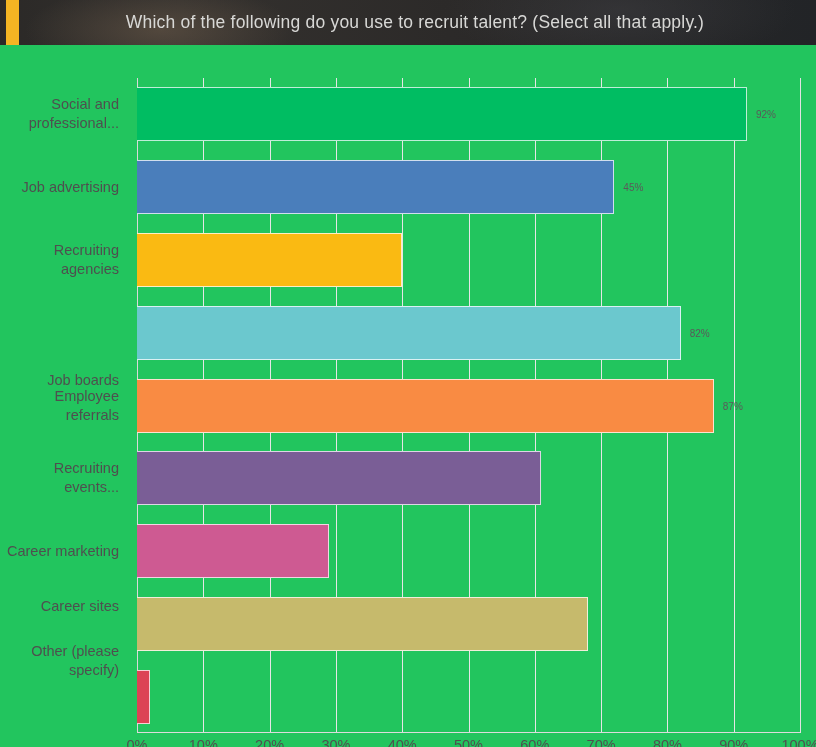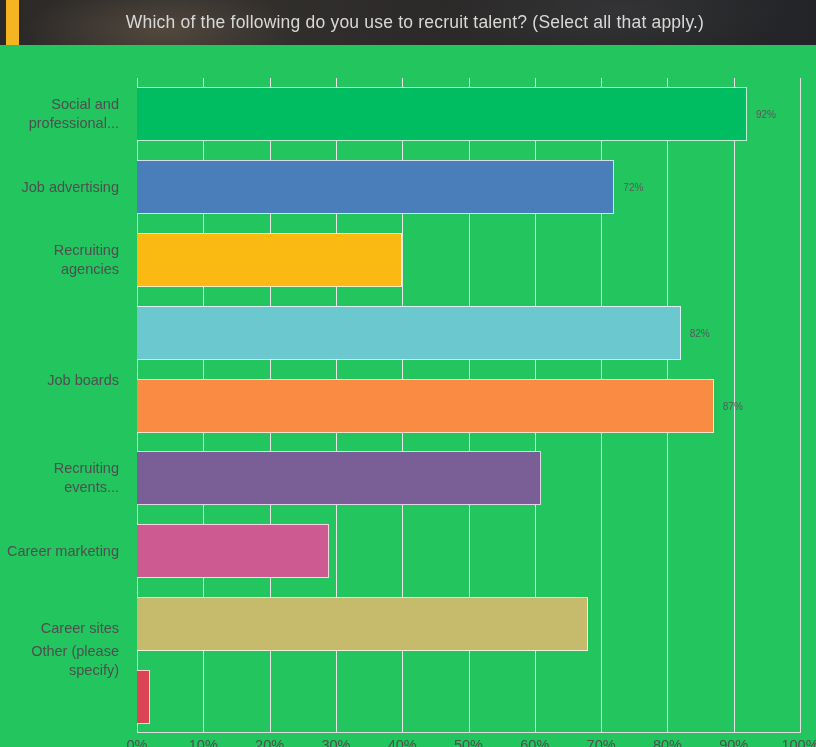--- a/index.html
+++ b/index.html
@@ -166,24 +166,26 @@
 
   <div class="chart">
 
     <div class="ylabels">
         <div class="ylabel" style="top: 17.3889px; padding-right: 9px;">Social and
 professional...</div>
         <div class="ylabel" style="top: 99.6667px; padding-right: 9px;">Job advertising</div>
         <div class="ylabel" style="top: 162.944px; padding-right: 9px;">Recruiting
 agencies</div>
         <div class="ylabel" style="top: 245.222px; padding-right: 9px; margin-top: 48px;">Job boards</div>
+        <div class="ylabel" style="top: 308.5px; padding-right: 9px;">Employee
+referrals</div>
         <div class="ylabel" style="top: 381.278px; padding-right: 9px;">Recruiting
 events...</div>
         <div class="ylabel" style="top: 463.556px; padding-right: 9px;">Career marketing</div>
-        <div class="ylabel" style="top: 541px; padding-right: 9px;">Career sites</div>
+        <div class="ylabel" style="top: 519px; padding-right: 9px;">Career sites</div>
         <div class="ylabel" style="top: 564px; padding-right: 9px;">Other (please
 specify)</div>
       </div>
 
     <div class="plot">
       <div class="gridlines">
           <div class="gridline axis-left" style="left: 0px;"></div>
           <div class="gridline" style="left: 66.3px;"></div>
           <div class="gridline" style="left: 132.6px;"></div>
           <div class="gridline" style="left: 198.9px;"></div>
@@ -196,21 +198,21 @@
           <div class="gridline axis-right" style="left: 663px;"></div>
         </div>
       <div class="axis-bottom"></div>
       <div class="bars">
           <div class="bar-row" style="top: 9.38889px; height: 54px;">
             <div class="bar" style="width: 609.96px; background: rgb(0, 189, 98);"></div>
             <div class="bar-value" style="left: 618.96px;">92%</div>
           </div>
           <div class="bar-row" style="top: 82.1667px; height: 54px;">
             <div class="bar" style="width: 477.36px; background: rgb(74, 126, 187);"></div>
-            <div class="bar-value" style="left: 486.36px;">72%</div>
+            <div class="bar-value" style="left: 486.36px;">45%</div>
           </div>
           <div class="bar-row" style="top: 154.944px; height: 54px;">
             <div class="bar" style="width: 265.2px; background: rgb(250, 186, 18);"></div>
           </div>
           <div class="bar-row" style="top: 227.722px; height: 54px;">
             <div class="bar" style="width: 543.66px; background: rgb(107, 200, 206);"></div>
             <div class="bar-value" style="left: 552.66px;">82%</div>
           </div>
           <div class="bar-row" style="top: 300.5px; height: 54px;">
             <div class="bar" style="width: 576.81px; background: rgb(249, 139, 67);"></div>

